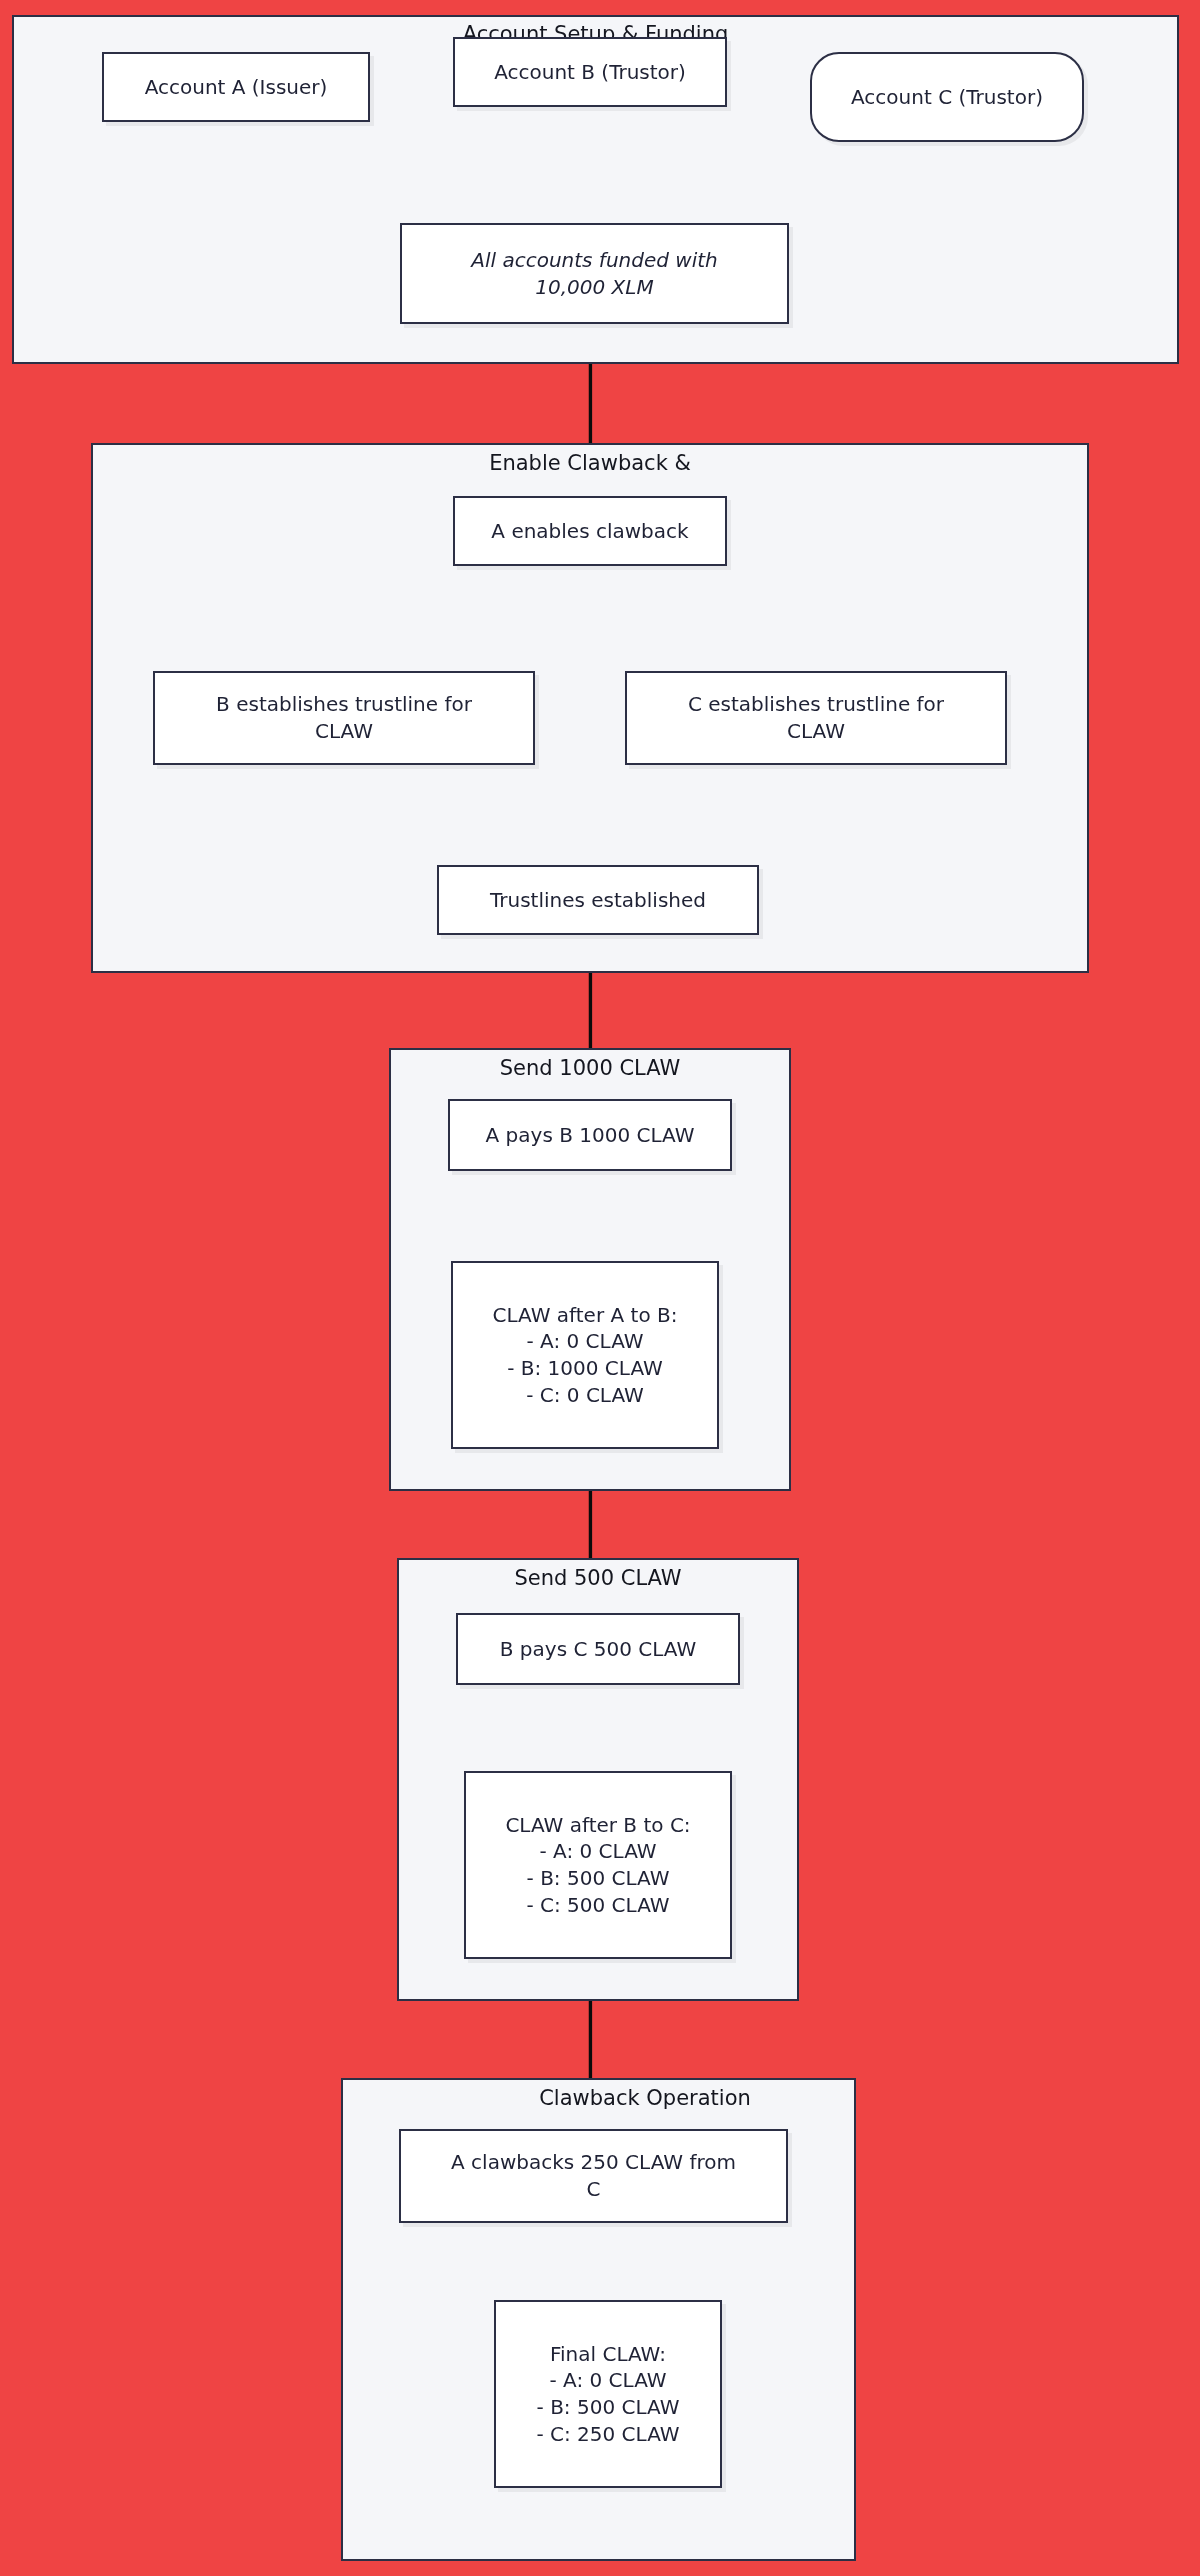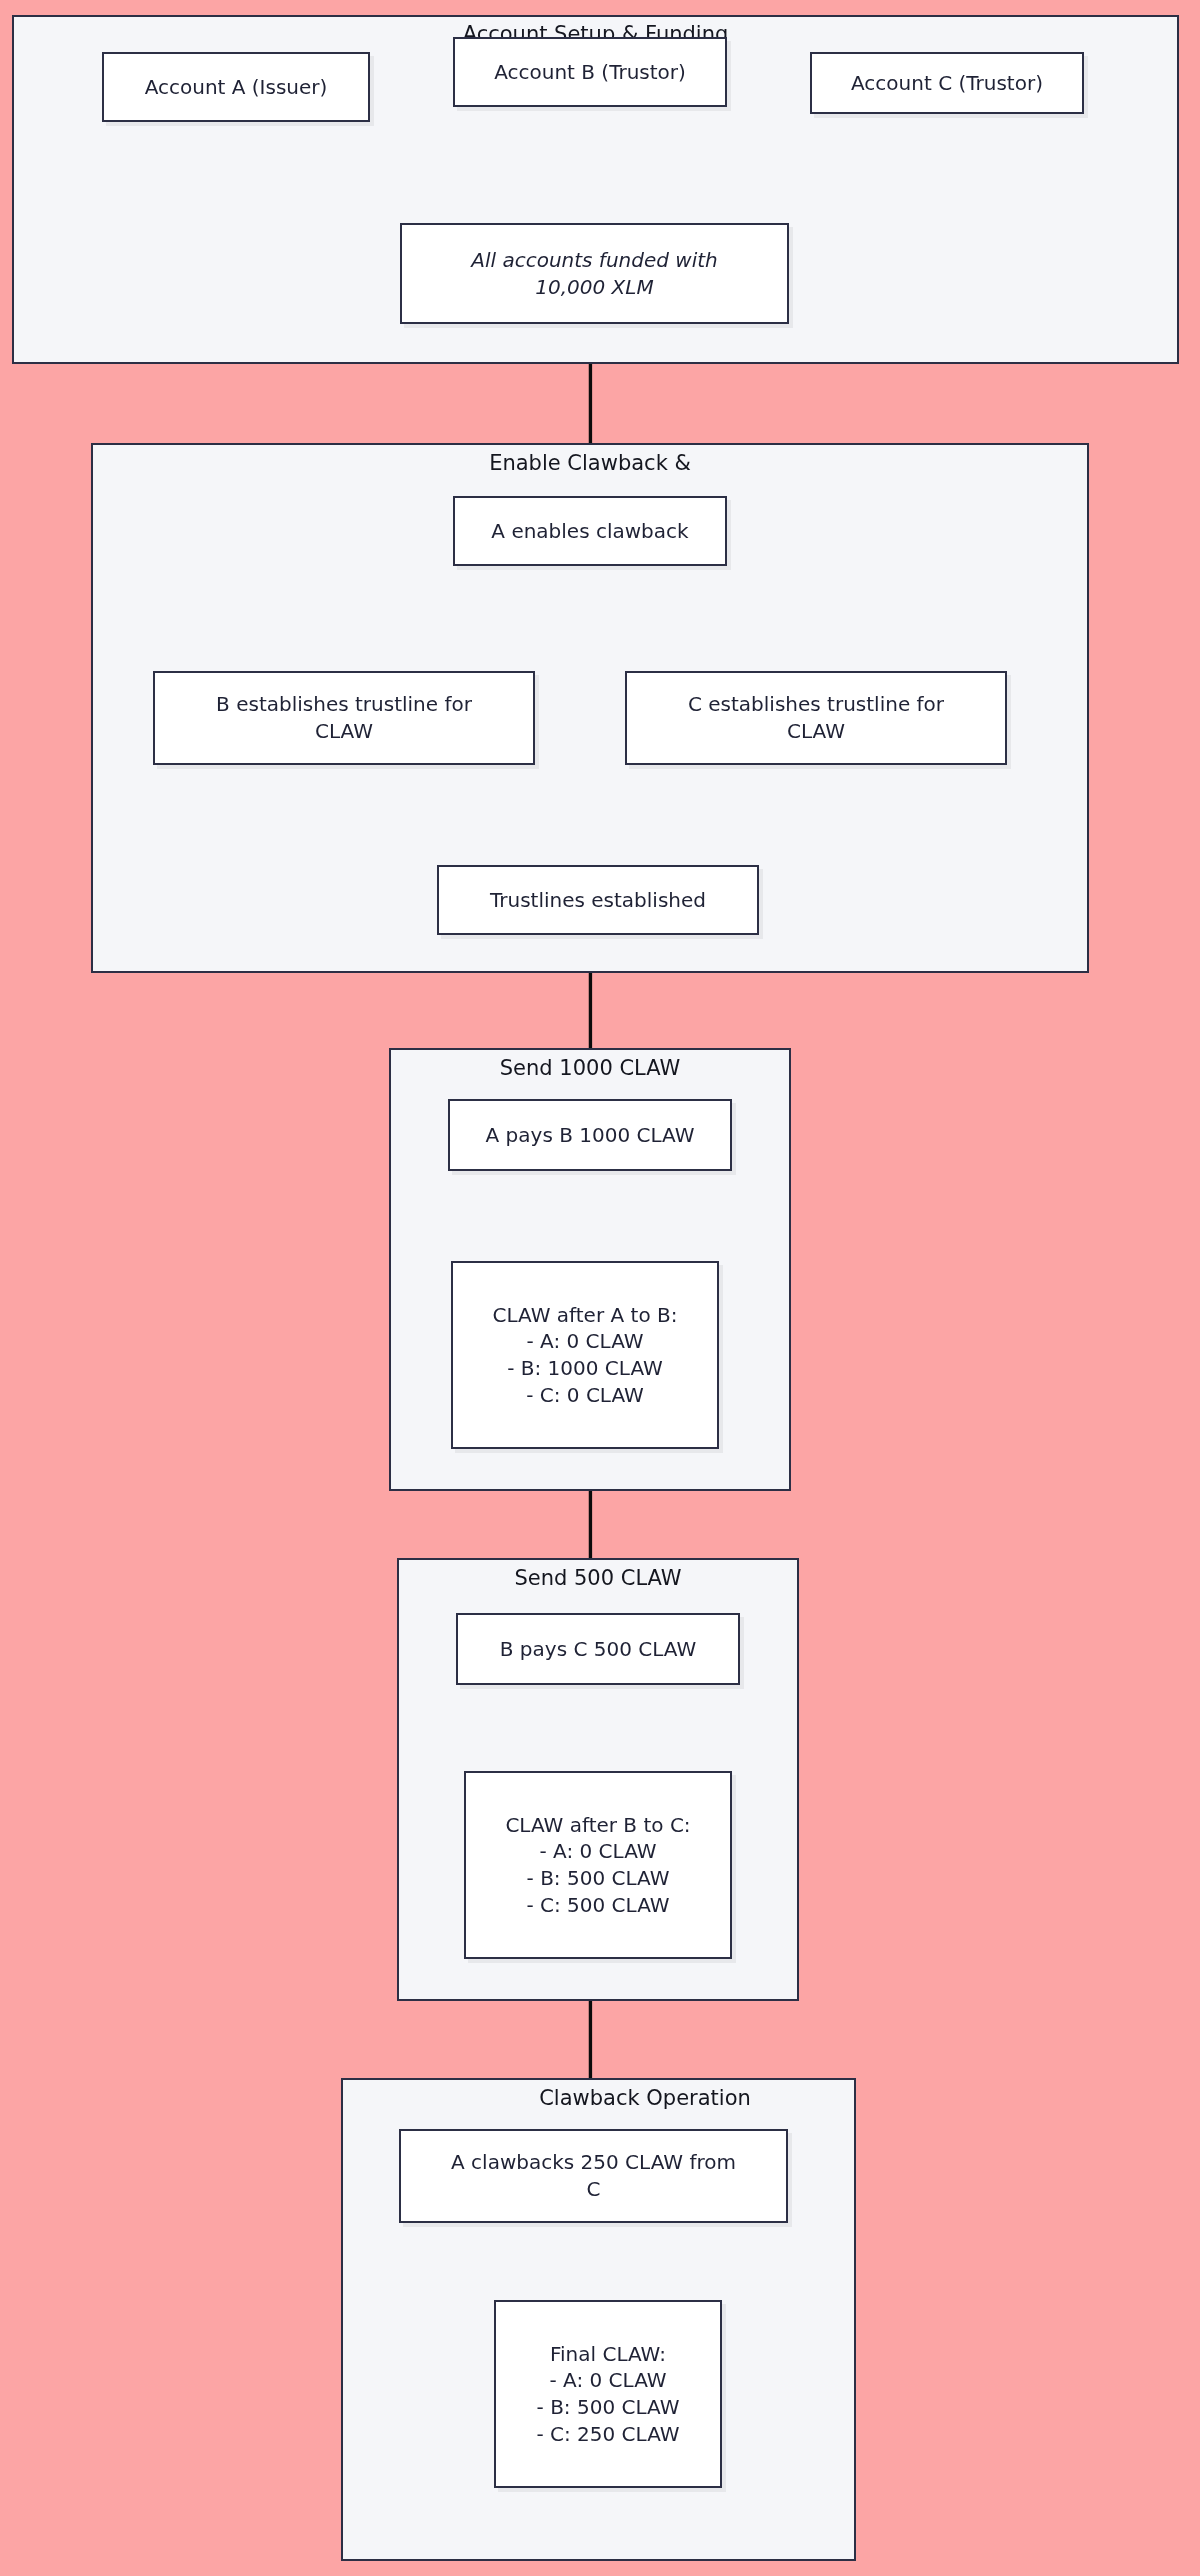--- a/index.html
+++ b/index.html
@@ -7,21 +7,21 @@
     padding: 0;
     background: #ffffff;
   }
   body {
     font-family: "DejaVu Sans", sans-serif;
   }
   #canvas {
     position: relative;
     width: 1201px;
     height: 2576px;
-    background: #fca5a5;
+    background: #ef4444;
     overflow: hidden;
   }
 
   
   .cluster {
     position: absolute;
     background: #f5f6f9;
     border: 2px solid #2c2f45;
     box-sizing: border-box;
   }
@@ -118,21 +118,21 @@
   <div class="cluster-title" style="left:12px; width:1167px; top:21.5px;">Account Setup &amp; Funding</div>
 
   <div class="node" style="left:102px; top:52px; width:268px; height:70px;">
     <span class="lbl">Account A (Issuer)</span>
   </div>
 
   <div class="node" style="left:453px; top:37px; width:274px; height:70px;">
     <span class="lbl">Account B (Trustor)</span>
   </div>
 
-  <div class="node" style="left:810px; top:52px; width:274px; height:62px;">
+  <div class="node" style="left:810px; top:52px; width:274px; height:90px;border-radius:29px;">
     <span class="lbl">Account C (Trustor)</span>
   </div>
 
   <div class="node" style="left:400px; top:223px; width:389px; height:101px;font-style:italic;">
     <span class="lbl">All accounts funded with
 10,000 XLM</span>
   </div>
 
   <div class="cluster" style="left:91px; top:443px; width:998px; height:530px;"></div>
   <div class="cluster-title" style="left:91px; width:998px; top:451px;">Enable Clawback &amp;</div>

